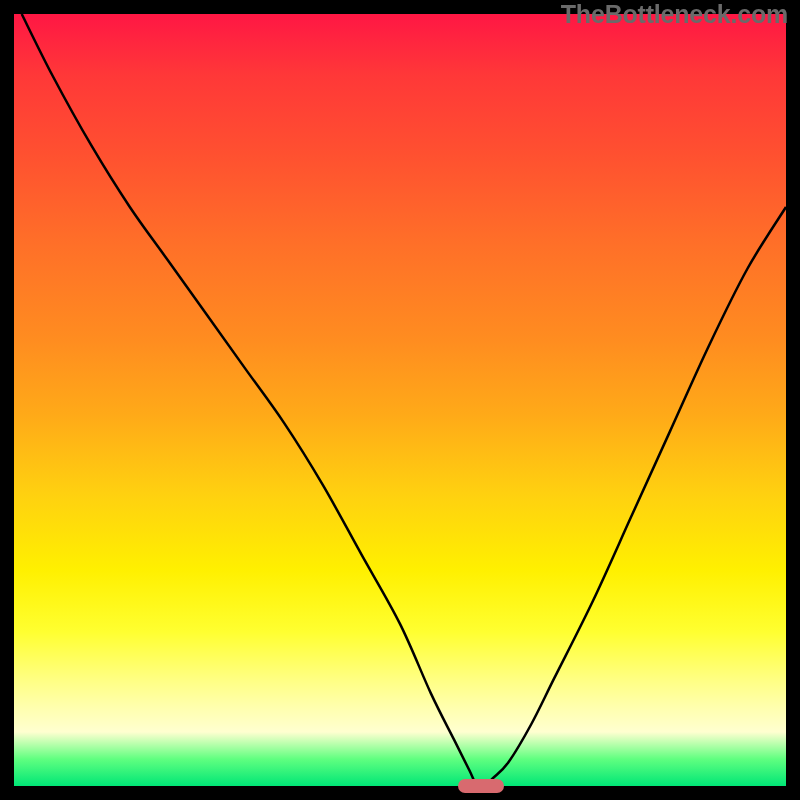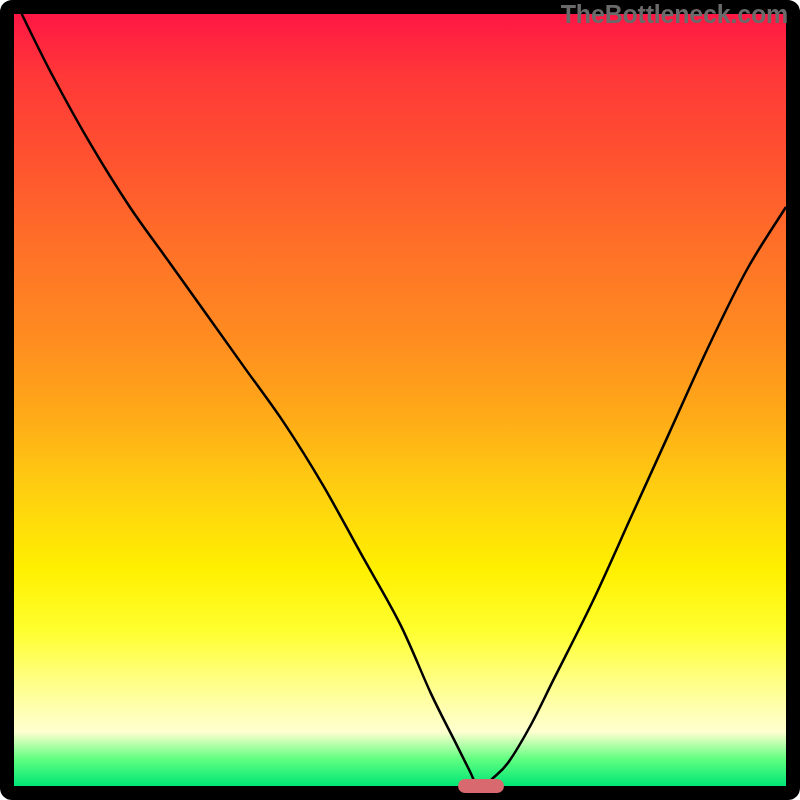--- a/index.html
+++ b/index.html
@@ -2,21 +2,20 @@
 <html><head>
 <meta charset="utf-8">
 <style>
   * { margin: 0; padding: 0; box-sizing: border-box; }
   html, body { width: 800px; height: 800px; overflow: hidden; }
   .chart-container {
     position: relative;
     width: 800px;
     height: 800px;
     background: #000;
-    border-radius: 12px;
   }
   .plot-area {
     position: absolute;
     left: 14px;
     top: 14px;
     width: 772px;
     height: 772px;
     background: linear-gradient(to bottom,
       #ff1744 0%,
       #ff3838 8%,

